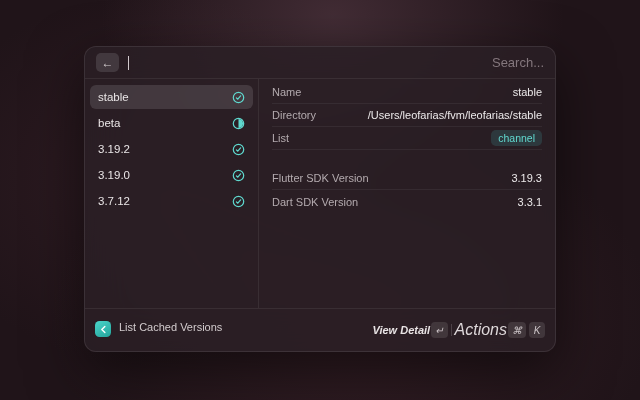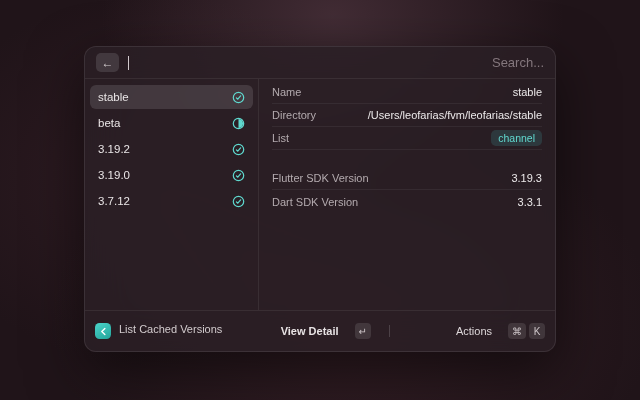--- a/index.html
+++ b/index.html
@@ -68,23 +68,23 @@
   .footer {
     flex: 0 0 28px; border-top: 1px solid rgba(255,255,255,.07);
     display: flex; align-items: flex-start; gap: 8px; padding: 12px 10px;
   }
   .app-icon {
     width: 16px; height: 16px; border-radius: 4.5px;
     background: linear-gradient(150deg, #4bd5ca, #23a49b);
     display: flex; align-items: center; justify-content: center;
   }
   .app-label { font-size: 11px; color: #d3ccce; }
-  .footer-right { margin-left: auto; display: flex; align-items: center; gap: 16px; }
+  .footer-right { margin-left: auto; display: flex; align-items: center; gap: 1px; font-style: italic; }
   .action-primary { font-size: 11px; color: #e8e3e4; font-weight: 700; }
-  .action-secondary { font-size: 11px; color: #ded8da; margin-left: 48px; }
+  .action-secondary { font-size: 16px; color: #ded8da; }
   .key {
     min-width: 16px; height: 16px; padding: 0 4px; border-radius: 4px;
     background: rgba(255,255,255,.11); color: #cdc5c8; font-size: 10px;
     display: flex; align-items: center; justify-content: center;
   }
   .v-div { width: 1px; height: 12px; background: rgba(255,255,255,.16); margin: 0 2px; }
 </style>
 </head>
 <body>
 

